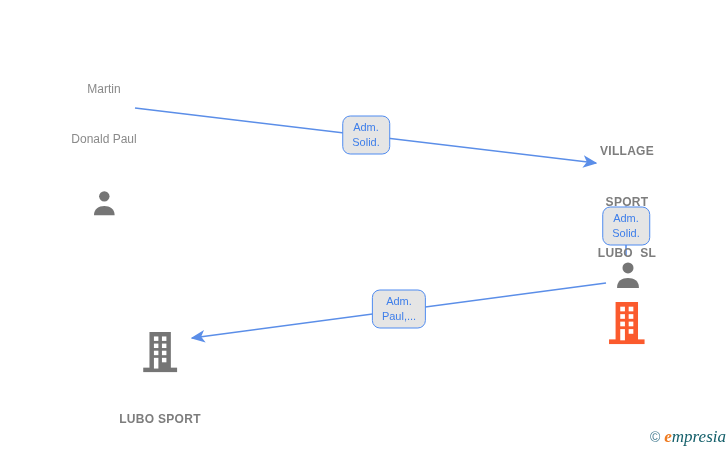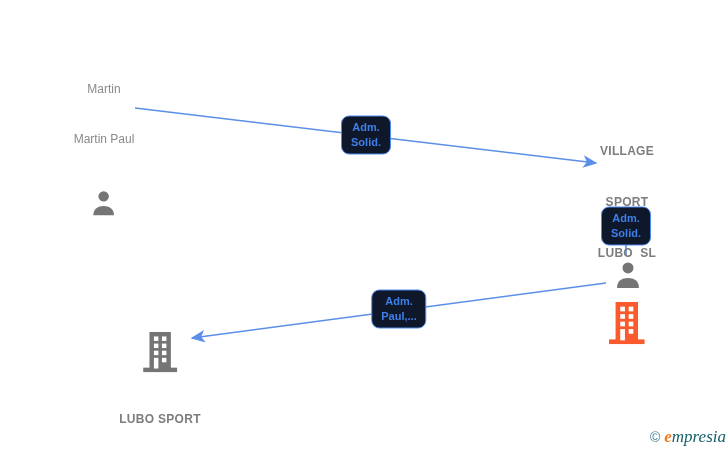--- a/index.html
+++ b/index.html
@@ -28,27 +28,26 @@
   }
   .person-icon { color:#757575; margin-top:5px; }
   .company-icon { margin-bottom:3px; }
   .company-icon.orange { color:#fb5a2d; }
   .company-icon.gray { color:#757575; }
   .node.icon-first .person-icon { margin-top:0; margin-bottom:4px; }
 
   .edge-label {
     position:absolute;
     transform:translate(-50%,-50%);
-    background:#0f172a;
+    background:#e5e5e5;
     border:1.5px solid #4f8bf0;
     border-radius:8px;
     padding:3px 9px 4px 9px;
     text-align:center;
     cursor:pointer;
-    font-weight:bold;
   }
   .edge-label .line {
     display:block;
     color:#3f7fea; font-size:11px; line-height:15px; white-space:pre;
   }
 
   .watermark {
     position:absolute; right:2px; bottom:3px;
     display:flex; align-items:baseline; gap:4px;
     user-select:none;
@@ -70,21 +69,21 @@
       </marker>
     </defs>
     <line x1="135" y1="108" x2="596" y2="163" stroke="#5b8ee8" stroke-width="1.6" marker-end="url(#arrow)"></line>
     <line x1="626" y1="256" x2="626" y2="207" stroke="#5b8ee8" stroke-width="1.6" marker-end="url(#arrow)"></line>
     <line x1="606" y1="283" x2="192" y2="338" stroke="#5b8ee8" stroke-width="1.6" marker-end="url(#arrow)"></line>
   </svg>
 
   <div class="node person" style="left:104px; top:46px;">
     <div class="node-label">
       <span class="line">Martin</span>
-      <span class="line">Martin Paul</span>
+      <span class="line">Donald Paul</span>
     </div>
     <svg class="person-icon" width="32" height="32" viewBox="0 0 24 24" fill="currentColor">
       <circle cx="12" cy="7.0" r="3.9"></circle>
       <path d="M4.3 20.7c0-4.3 3.5-6.5 7.7-6.5s7.7 2.2 7.7 6.5v.4H4.3z"></path>
     </svg>
   </div>
 
   <div class="node company" style="left:627px; top:108px;">
     <div class="node-label">
       <span class="line">VILLAGE</span>

